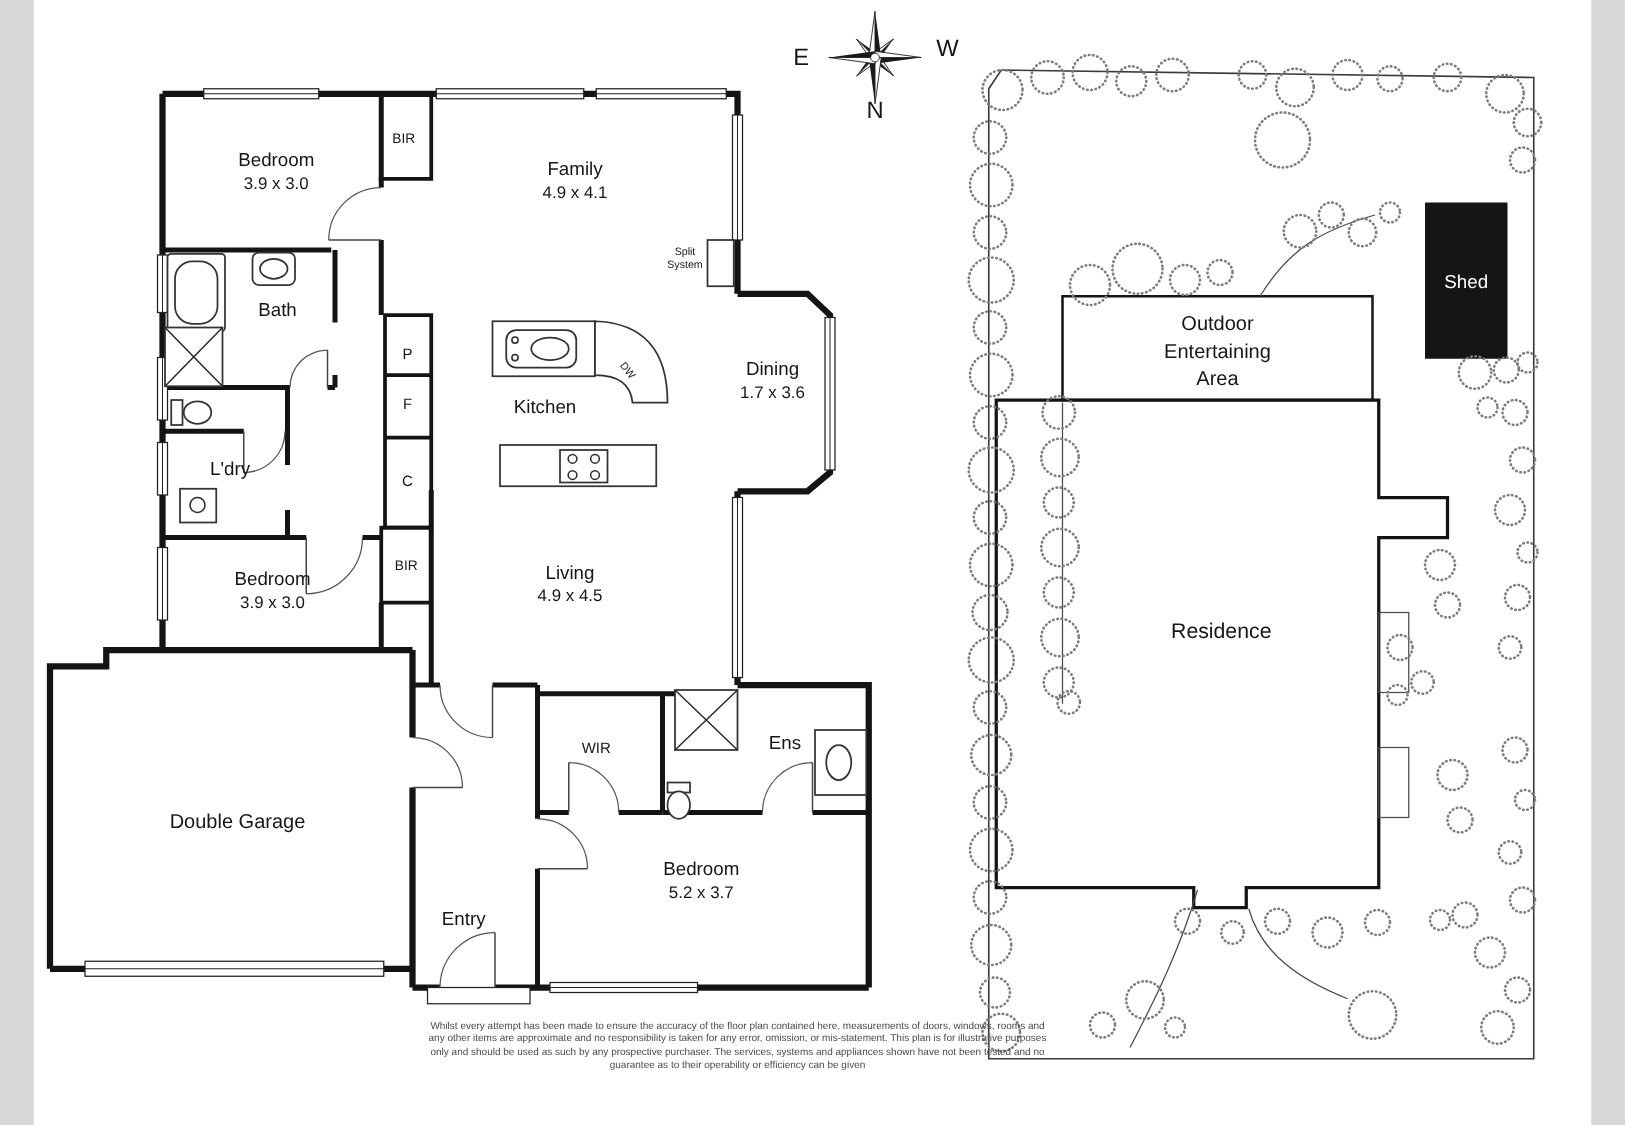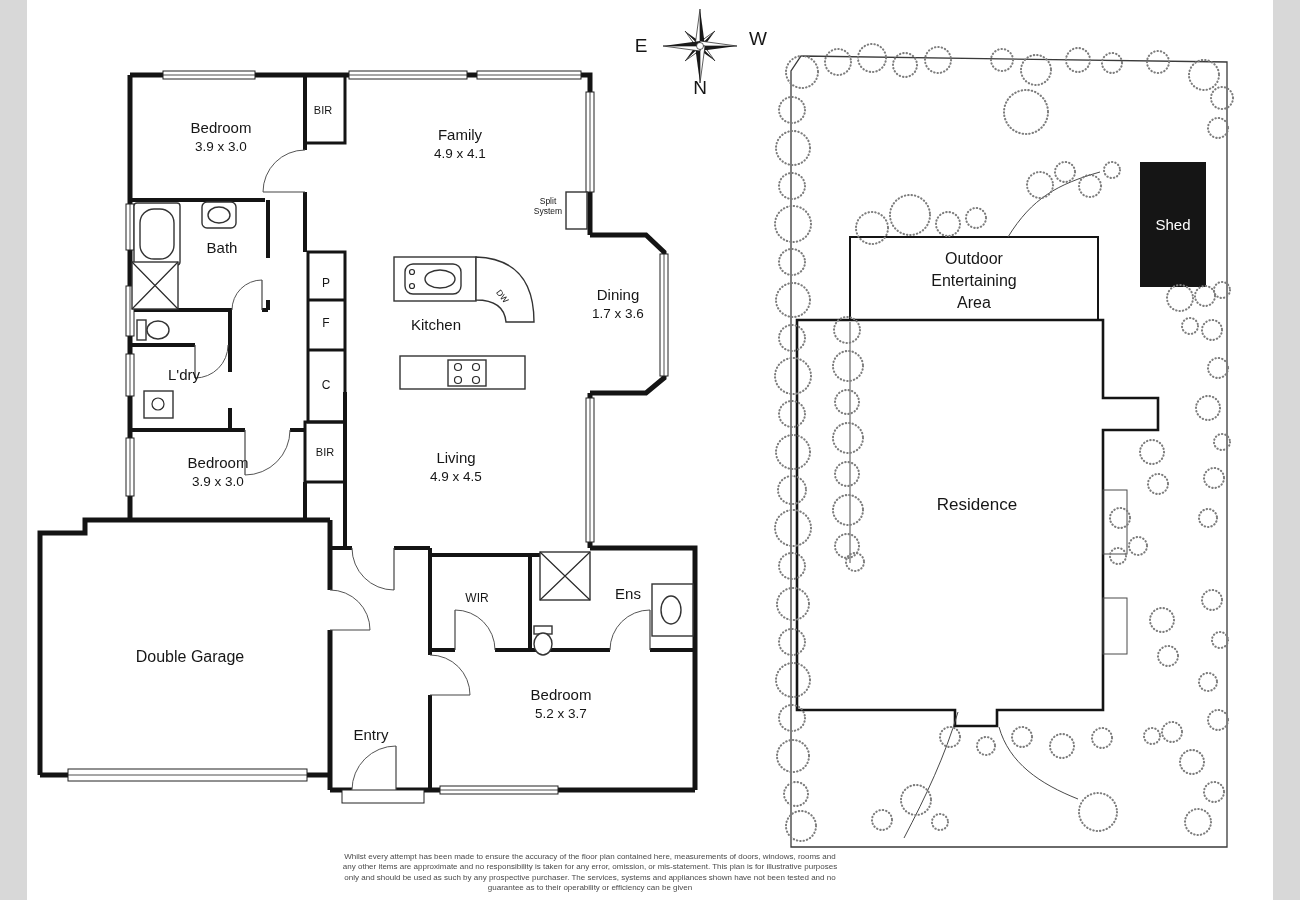--- a/index.html
+++ b/index.html
@@ -33,21 +33,21 @@
   .lab-m{font-size:12px;text-anchor:middle;}
   .lab-xs{font-size:8.5px;text-anchor:middle;}
   .lab-lg{font-size:16px;text-anchor:middle;}
   .site-lab{font-size:16px;text-anchor:middle;}
   .site-lab-lg{font-size:17px;text-anchor:middle;}
   .shed-lab{font-size:15px;fill:#ffffff;text-anchor:middle;}
   .compass-lab{font-size:19px;text-anchor:middle;}
   .cb{fill:#1a1a1a;}
   .cw{fill:#ffffff;stroke:#1a1a1a;stroke-width:0.7;}
 
-  .disclaimer{position:absolute;left:340px;top:852px;width:500px;text-align:center;
+  .disclaimer{position:absolute;left:340px;top:816px;width:500px;text-align:center;
               font-size:8px;line-height:1.3;color:#4a4a4a;}
 </style>
 </head>
 <body>
 
 <div class="page">
   <div class="edge-strip left"></div>
   <div class="edge-strip right"></div>
 
   <svg width="1300" height="900" viewBox="0 0 1300 900">

